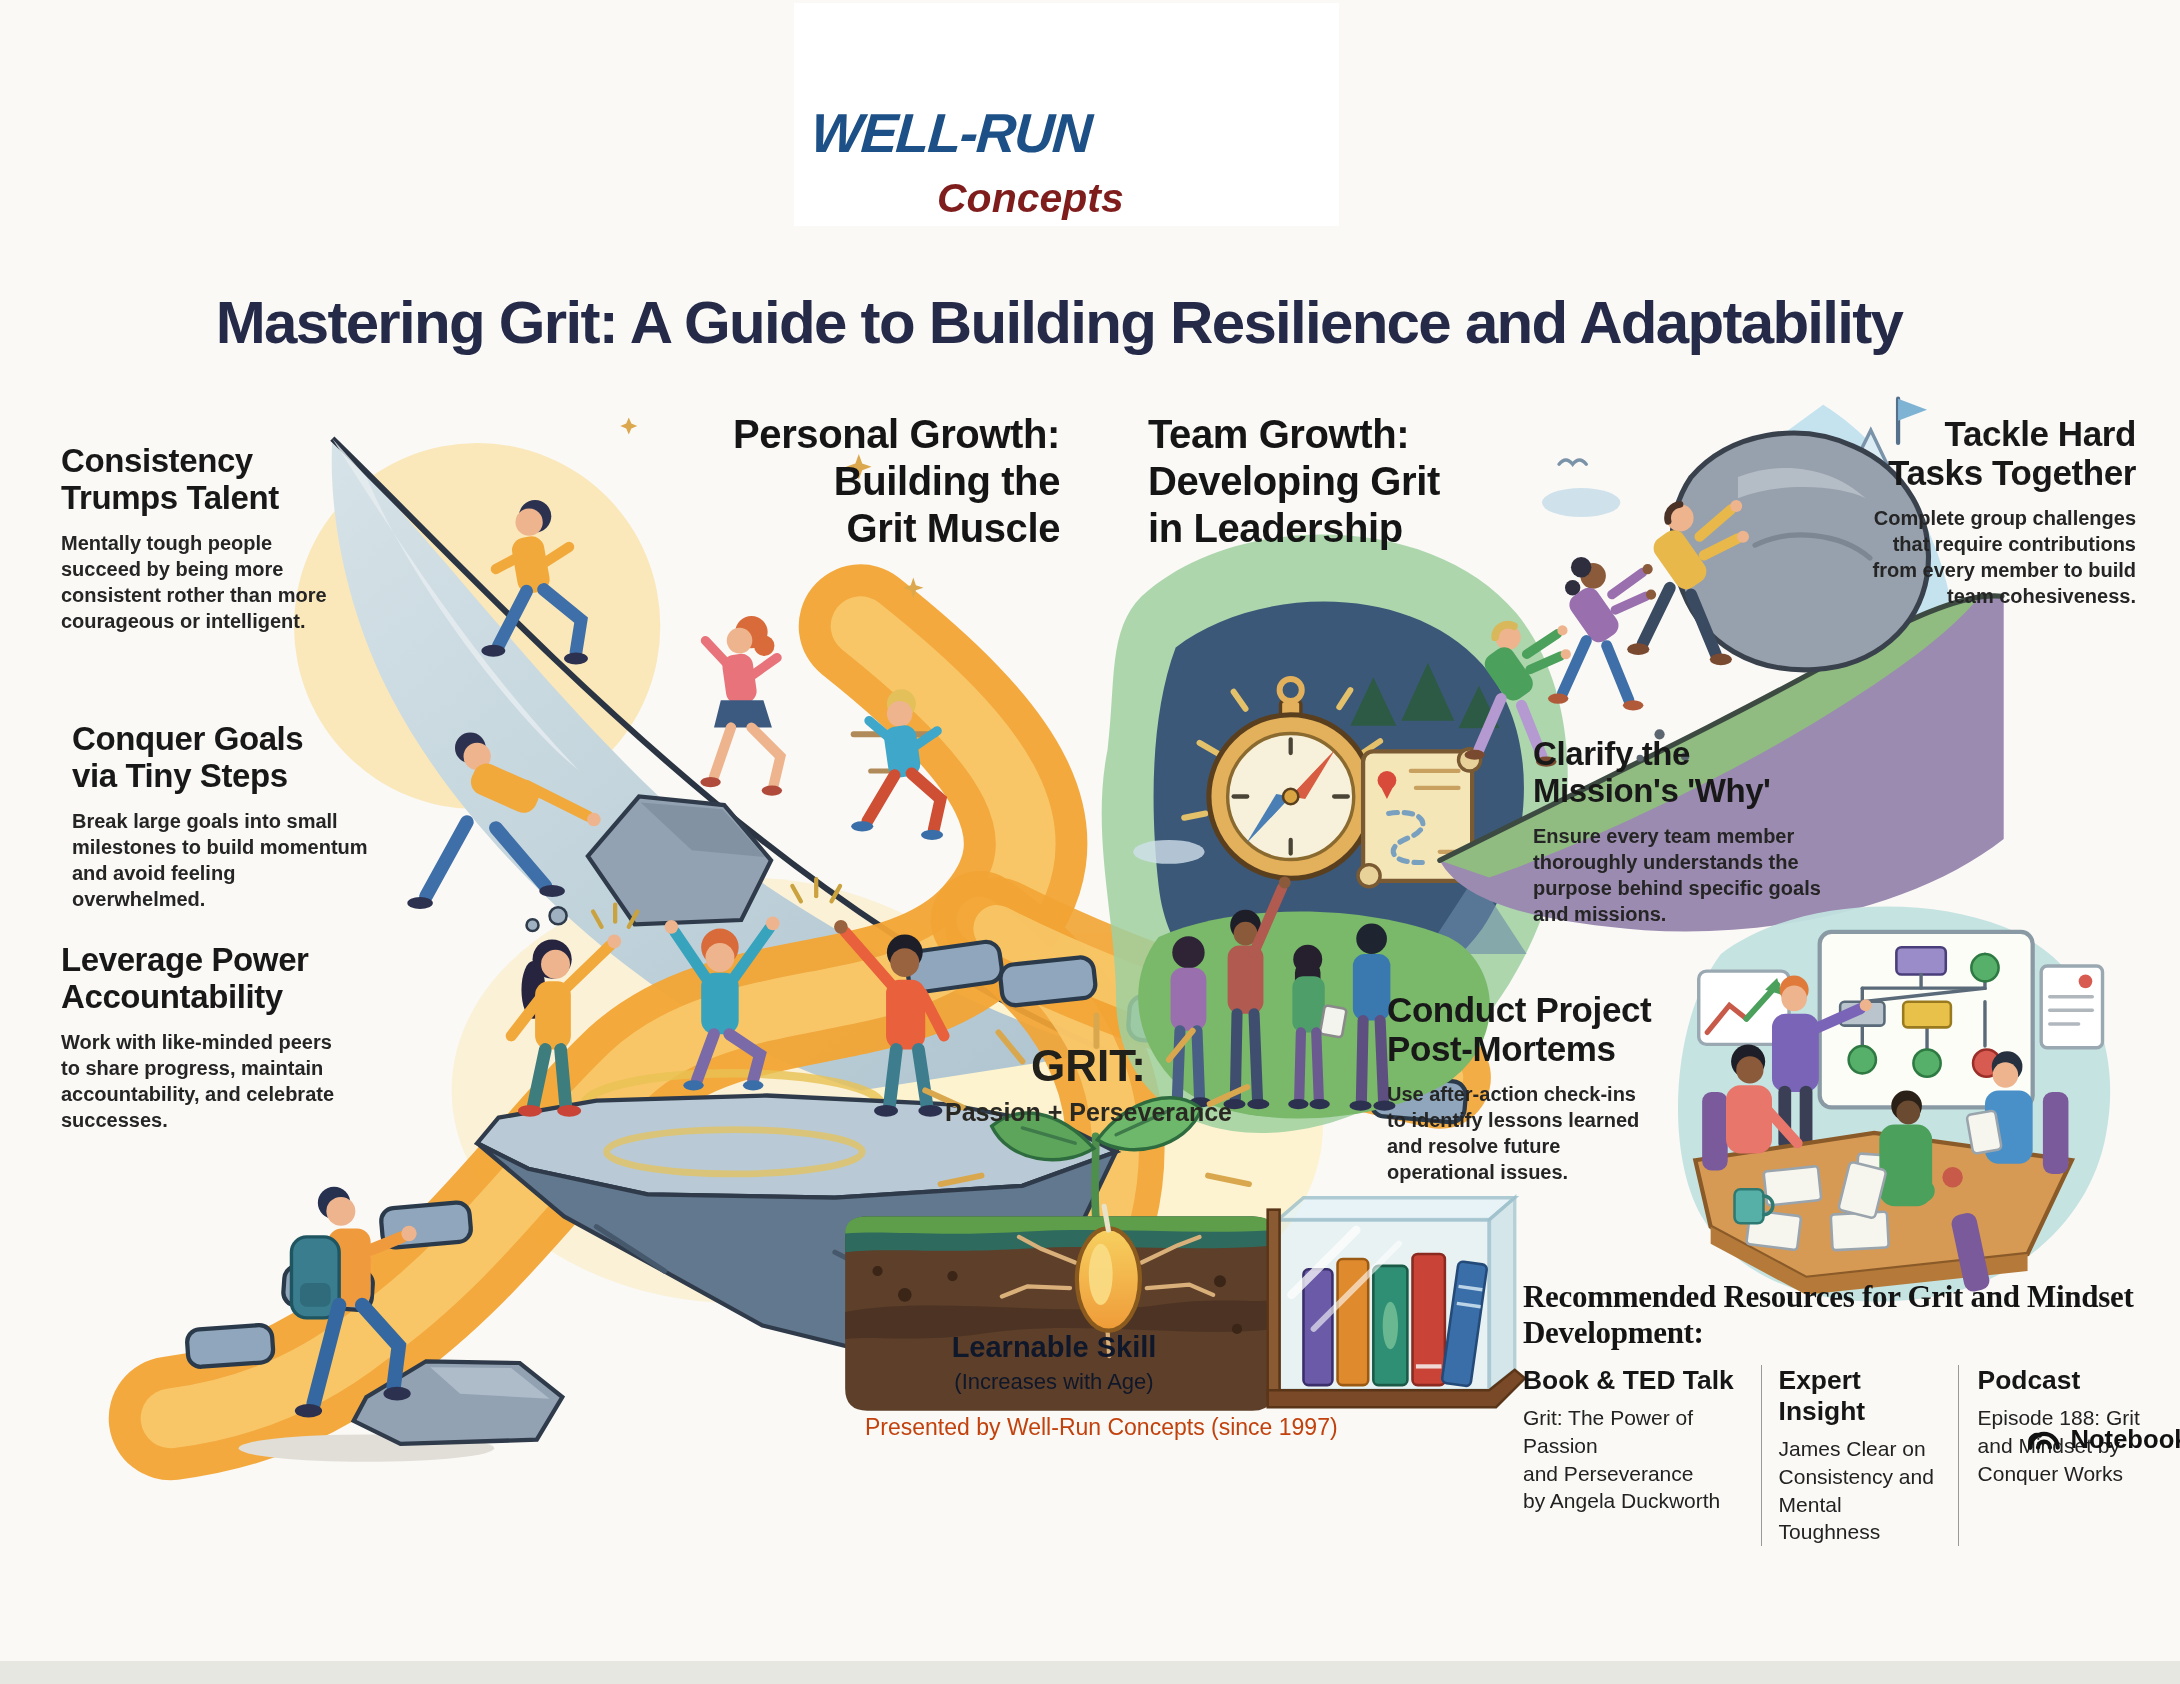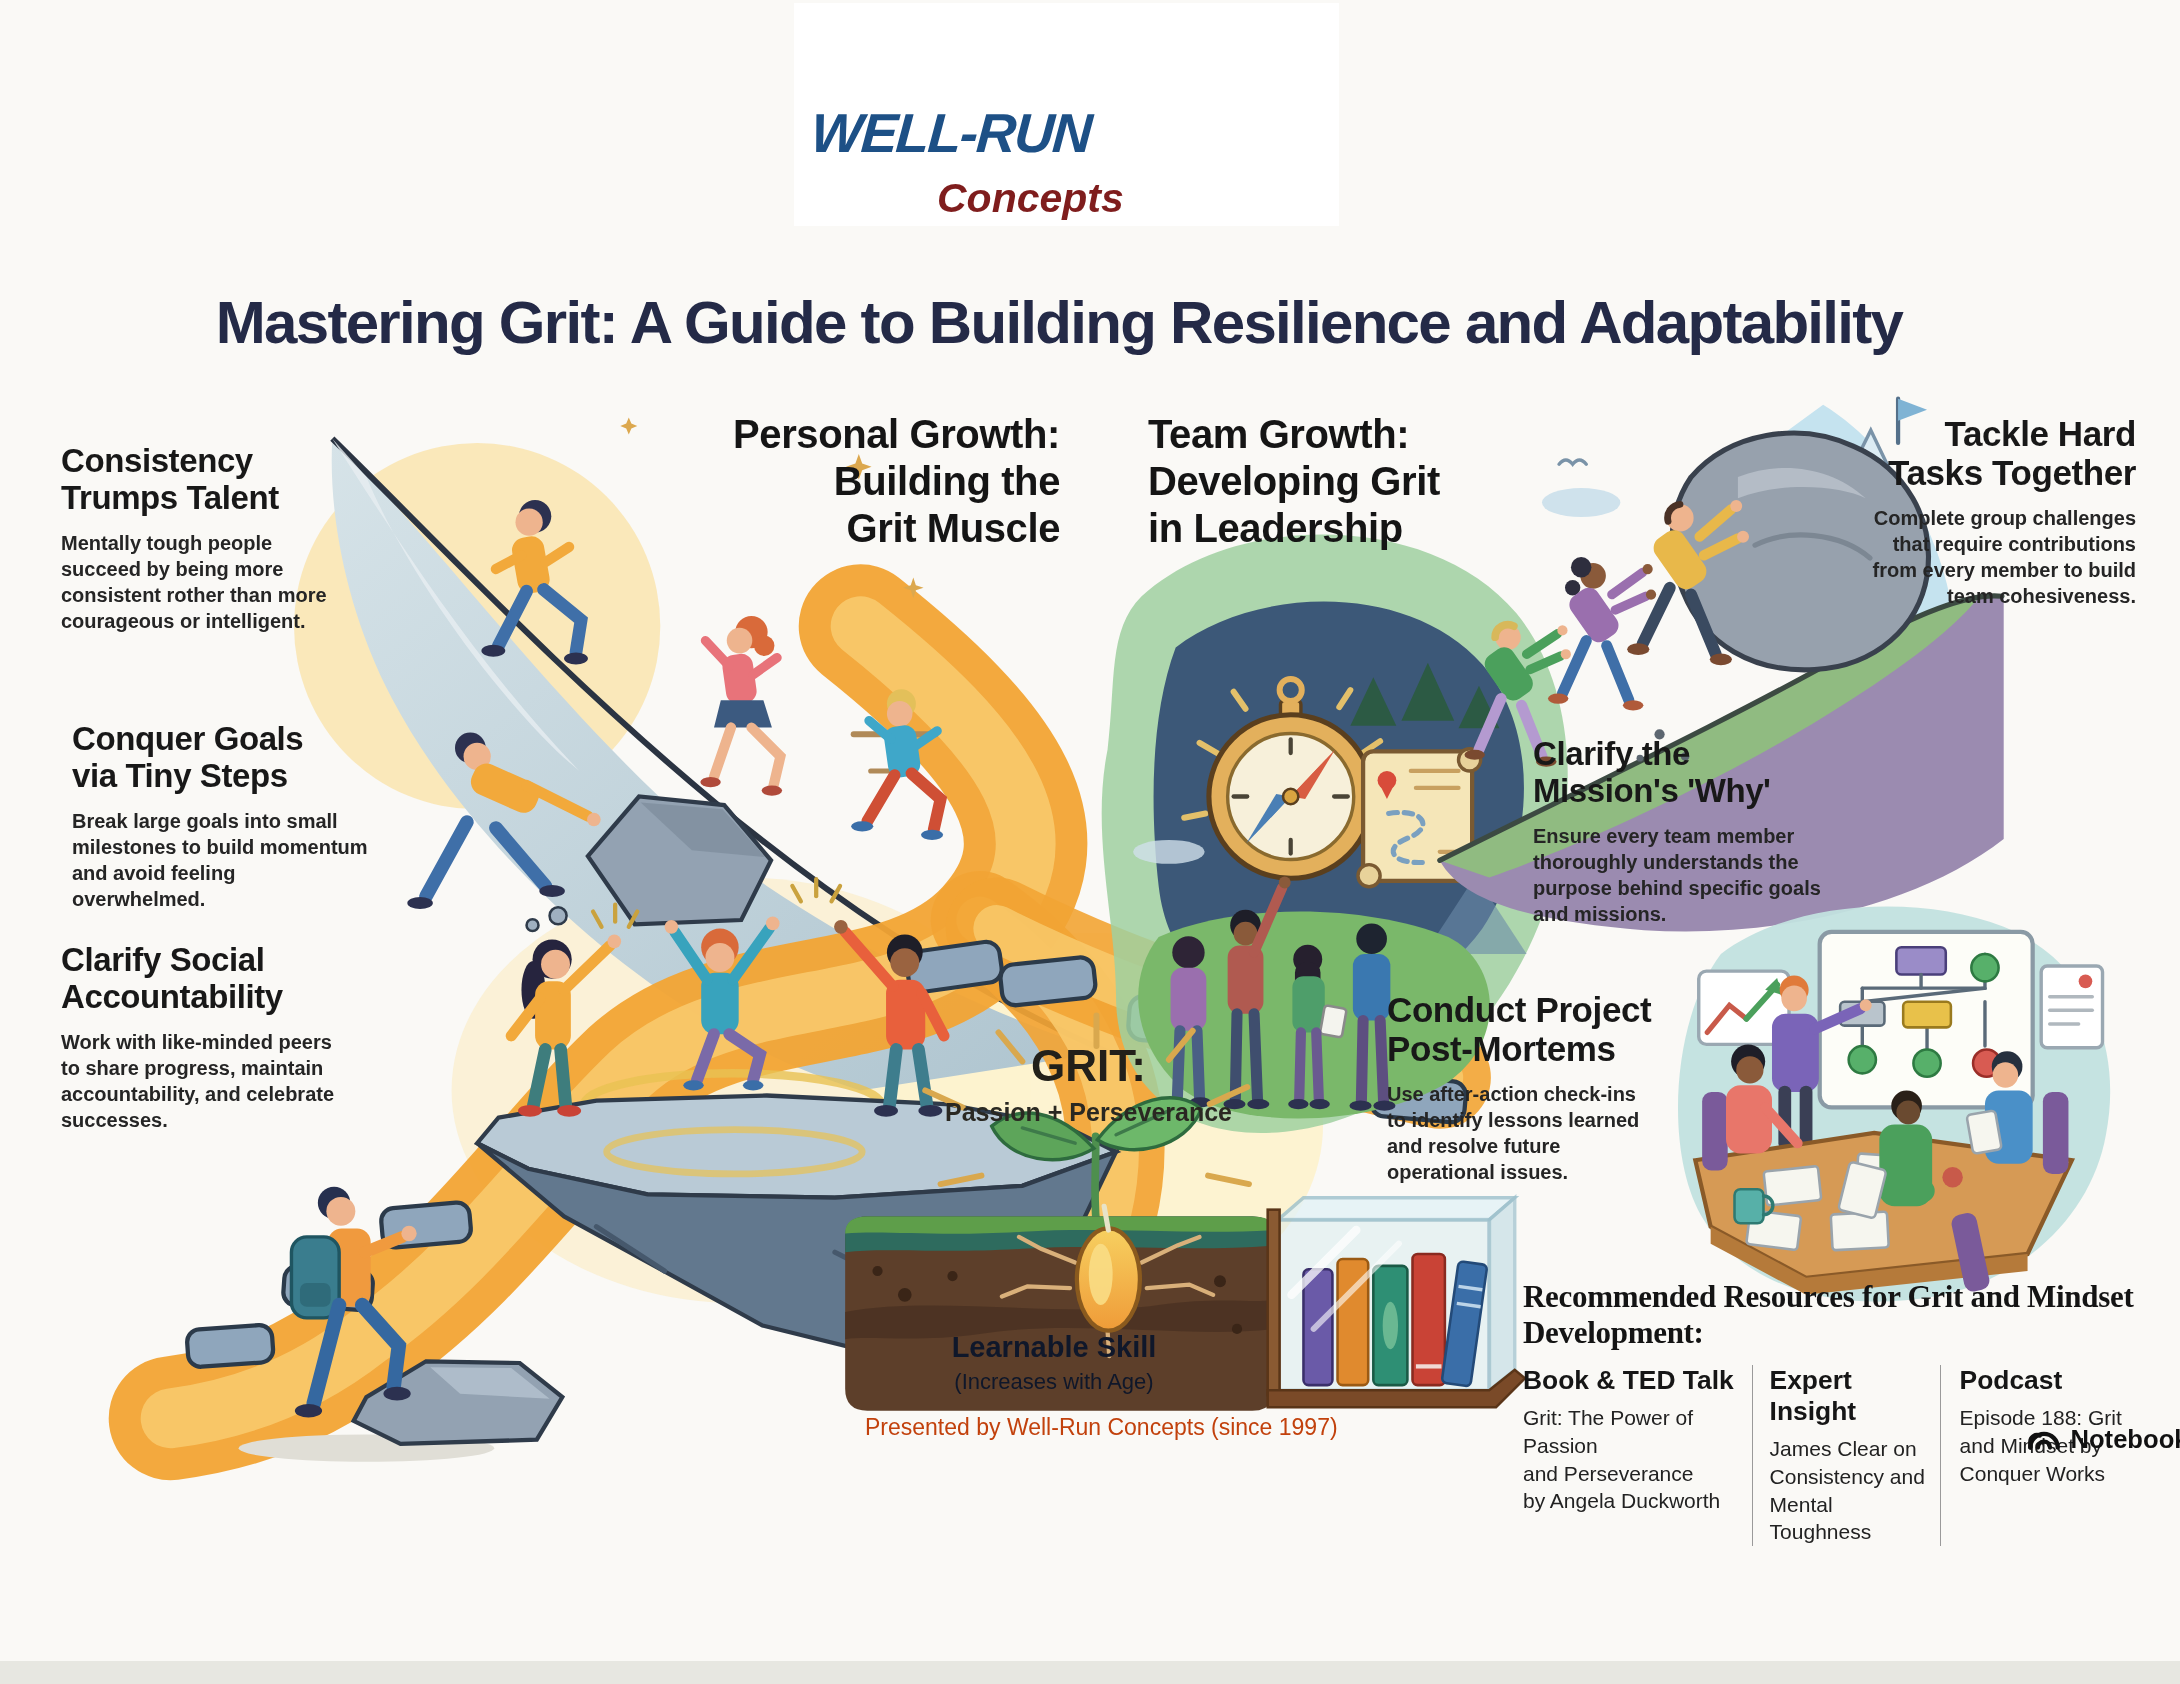--- a/index.html
+++ b/index.html
@@ -38,21 +38,21 @@
   .grit-wrap{left:901px;top:1041px;width:375px;text-align:center;}
   .grit-label{font-size:44px;font-weight:800;color:#22201a;letter-spacing:0px;}
   .grit-formula{font-size:25px;font-weight:800;color:#2a2822;margin-top:6.8px;}
 
   .soil-label{left:854px;top:1331px;width:400px;text-align:center;color:#0f172a;}
   .soil-label .l1{font-size:29px;font-weight:800;}
   .soil-label .l2{font-size:22px;font-weight:500;margin-top:5.1px;}
 
   .resources{left:1523px;top:1279px;width:630px;}
   .res-h{font-size:31px;font-weight:800;color:#141414;letter-spacing:-0.3px;font-family:Liberation Serif, serif;}
-  .res-cols{display:flex;margin-top:13.6px;}
+  .res-cols{display:flex;margin-top:13.6px;gap:9px;}
   .res-col{}
   .res-col+.res-col{border-left:1.7px solid #9a9a9a;}
   .res-c1{width:215px;padding-right:13.6px;}
   .res-c2{width:158px;padding-left:17px;padding-right:12px;}
   .res-c3{width:175px;padding-left:19px;}
   .res-t{font-size:26.4px;font-weight:800;color:#161616;}
   .res-b{font-size:21px;font-weight:500;line-height:1.32;color:#222;margin-top:8.5px;white-space:pre-line;}
 
   .presented{left:865px;top:1414px;font-size:23px;font-weight:500;color:#c2410c;}
 
@@ -532,21 +532,21 @@
   </div>
   <div class="tip" style="left:72px;top:721px;">
     <div class="tip-h">Conquer Goals
 via Tiny Steps</div>
     <div class="tip-b">Break large goals into small
 milestones to build momentum
 and avoid feeling
 overwhelmed.</div>
   </div>
   <div class="tip" style="left:61px;top:942px;">
-    <div class="tip-h">Clarify Social
+    <div class="tip-h">Leverage Power
 Accountability</div>
     <div class="tip-b">Work with like-minded peers
 to share progress, maintain
 accountability, and celebrate
 successes.</div>
   </div>
 
   <div class="abs col-h right" style="left:660px;top:411px;width:400px;">Personal Growth:
 Building the
 Grit Muscle</div>

